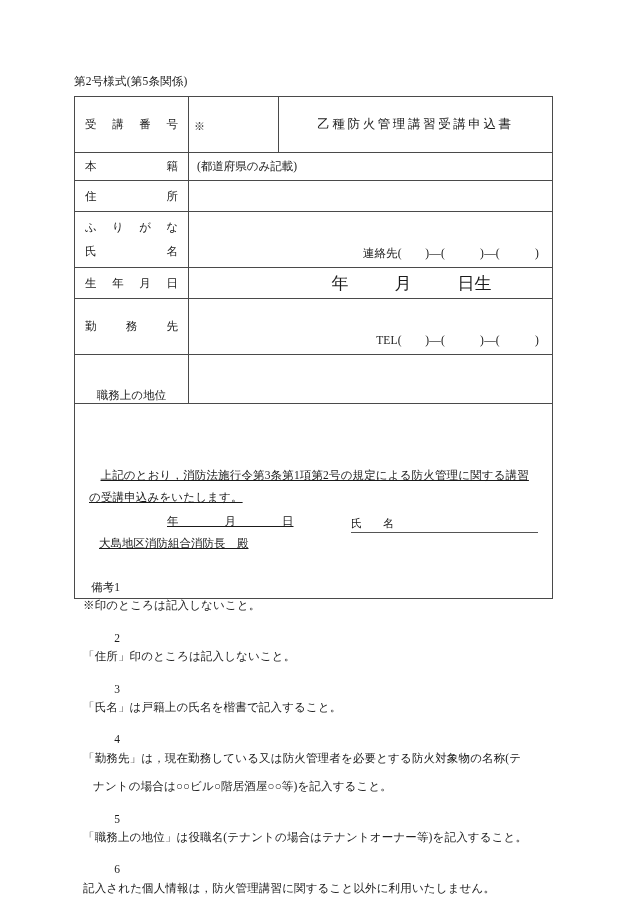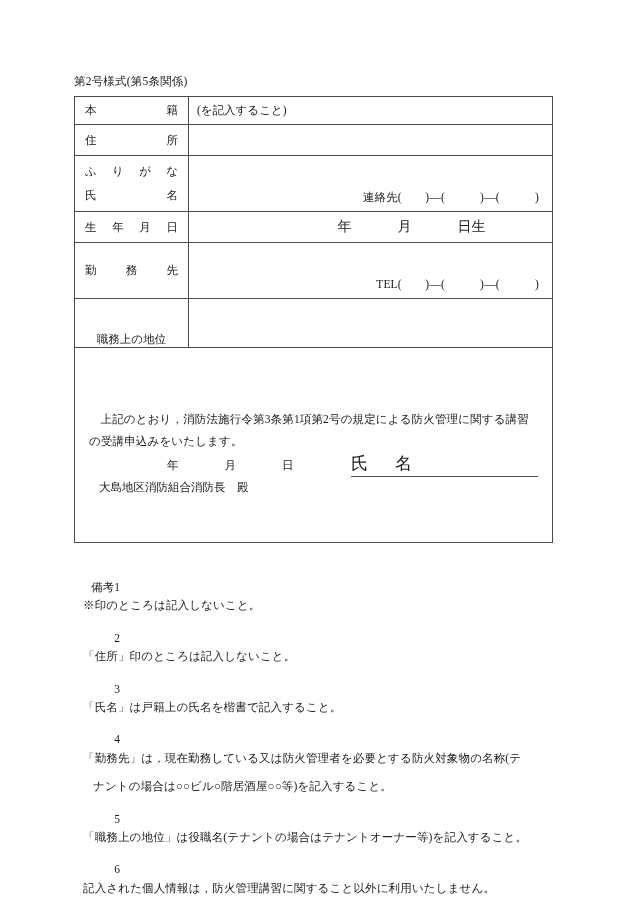--- a/index.html
+++ b/index.html
@@ -95,21 +95,21 @@
   }
 
   
   .r-uketsuke { height: 56px; }
   .r-honseki  { height: 28px; }
   .r-jusho    { height: 31px; }
   .r-shimei   { height: 56px; }
   .r-seinen   { height: 31px; }
   .r-kinmu    { height: 56px; }
   .r-shokumu  { height: 29px; }
-  .r-decl     { height: 195px; }
+  .r-decl     { height: 195px; text-decoration: underline; }
 
   .furigana-stack {
     display: flex;
     flex-direction: column;
     justify-content: center;
     height: 100%;
     gap: 9px;
   }
 
   
@@ -117,21 +117,21 @@
     position: absolute;
     right: 13px;
     bottom: 6px;
     font-size: 11.5px;
     white-space: nowrap;
     letter-spacing: 0.2px;
   }
   .val-dateline {
     display: block;
     text-align: center;
-    font-size: 14px;
+    font-size: 17px;
     white-space: nowrap;
     padding-left: 40px;
   }
   .sp-w2 { display: inline-block; width: 42px; }
   .sp-w3 { display: inline-block; width: 46px; }
 
   
   .decl-body {
     padding: 14px 14px 0 14px;
     height: 100%;
@@ -157,21 +157,21 @@
     padding-left: 10px;
     white-space: nowrap;
   }
   .sig-row {
     position: absolute;
     left: 276px;
     right: 14px;
     bottom: 18px;
     display: flex;
     align-items: flex-end;
-    font-size: 17px;
+    font-size: 11px;
   }
   .sig-label {
     border-bottom: 1px solid #555;
     padding-bottom: 1px;
     white-space: nowrap;
     letter-spacing: 5px;
     padding-right: 3px;
   }
   .sig-line {
     flex: 1;
@@ -220,27 +220,38 @@
   <div class="form-caption">第2号様式(第5条関係)</div>
 
   <table class="form-table">
     <colgroup>
       <col style="width:114px">
       <col style="width:90px">
       <col style="width:274px">
     </colgroup>
     <tbody>
 
+      <tr class="r-uketsuke">
+        <td class="lbl-cell">
+          <span class="lbl">受講番号</span>
+        </td>
+        <td class="mid-cell">
+          <span class="mark-star">※</span>
+        </td>
+        <td class="title-cell">
+          <span class="doc-title">乙種防火管理講習受講申込書</span>
+        </td>
+      </tr>
 
       <tr class="r-honseki">
         <td class="lbl-cell">
           <span class="lbl">本籍</span>
         </td>
         <td colspan="2">
-          <div class="cell-inner">(を記入すること)</div>
+          <div class="cell-inner">(都道府県のみ記載)</div>
         </td>
       </tr>
 
       <tr class="r-jusho">
         <td class="lbl-cell">
           <span class="lbl">住所</span>
         </td>
         <td colspan="2">
           <div class="cell-inner"></div>
         </td>

